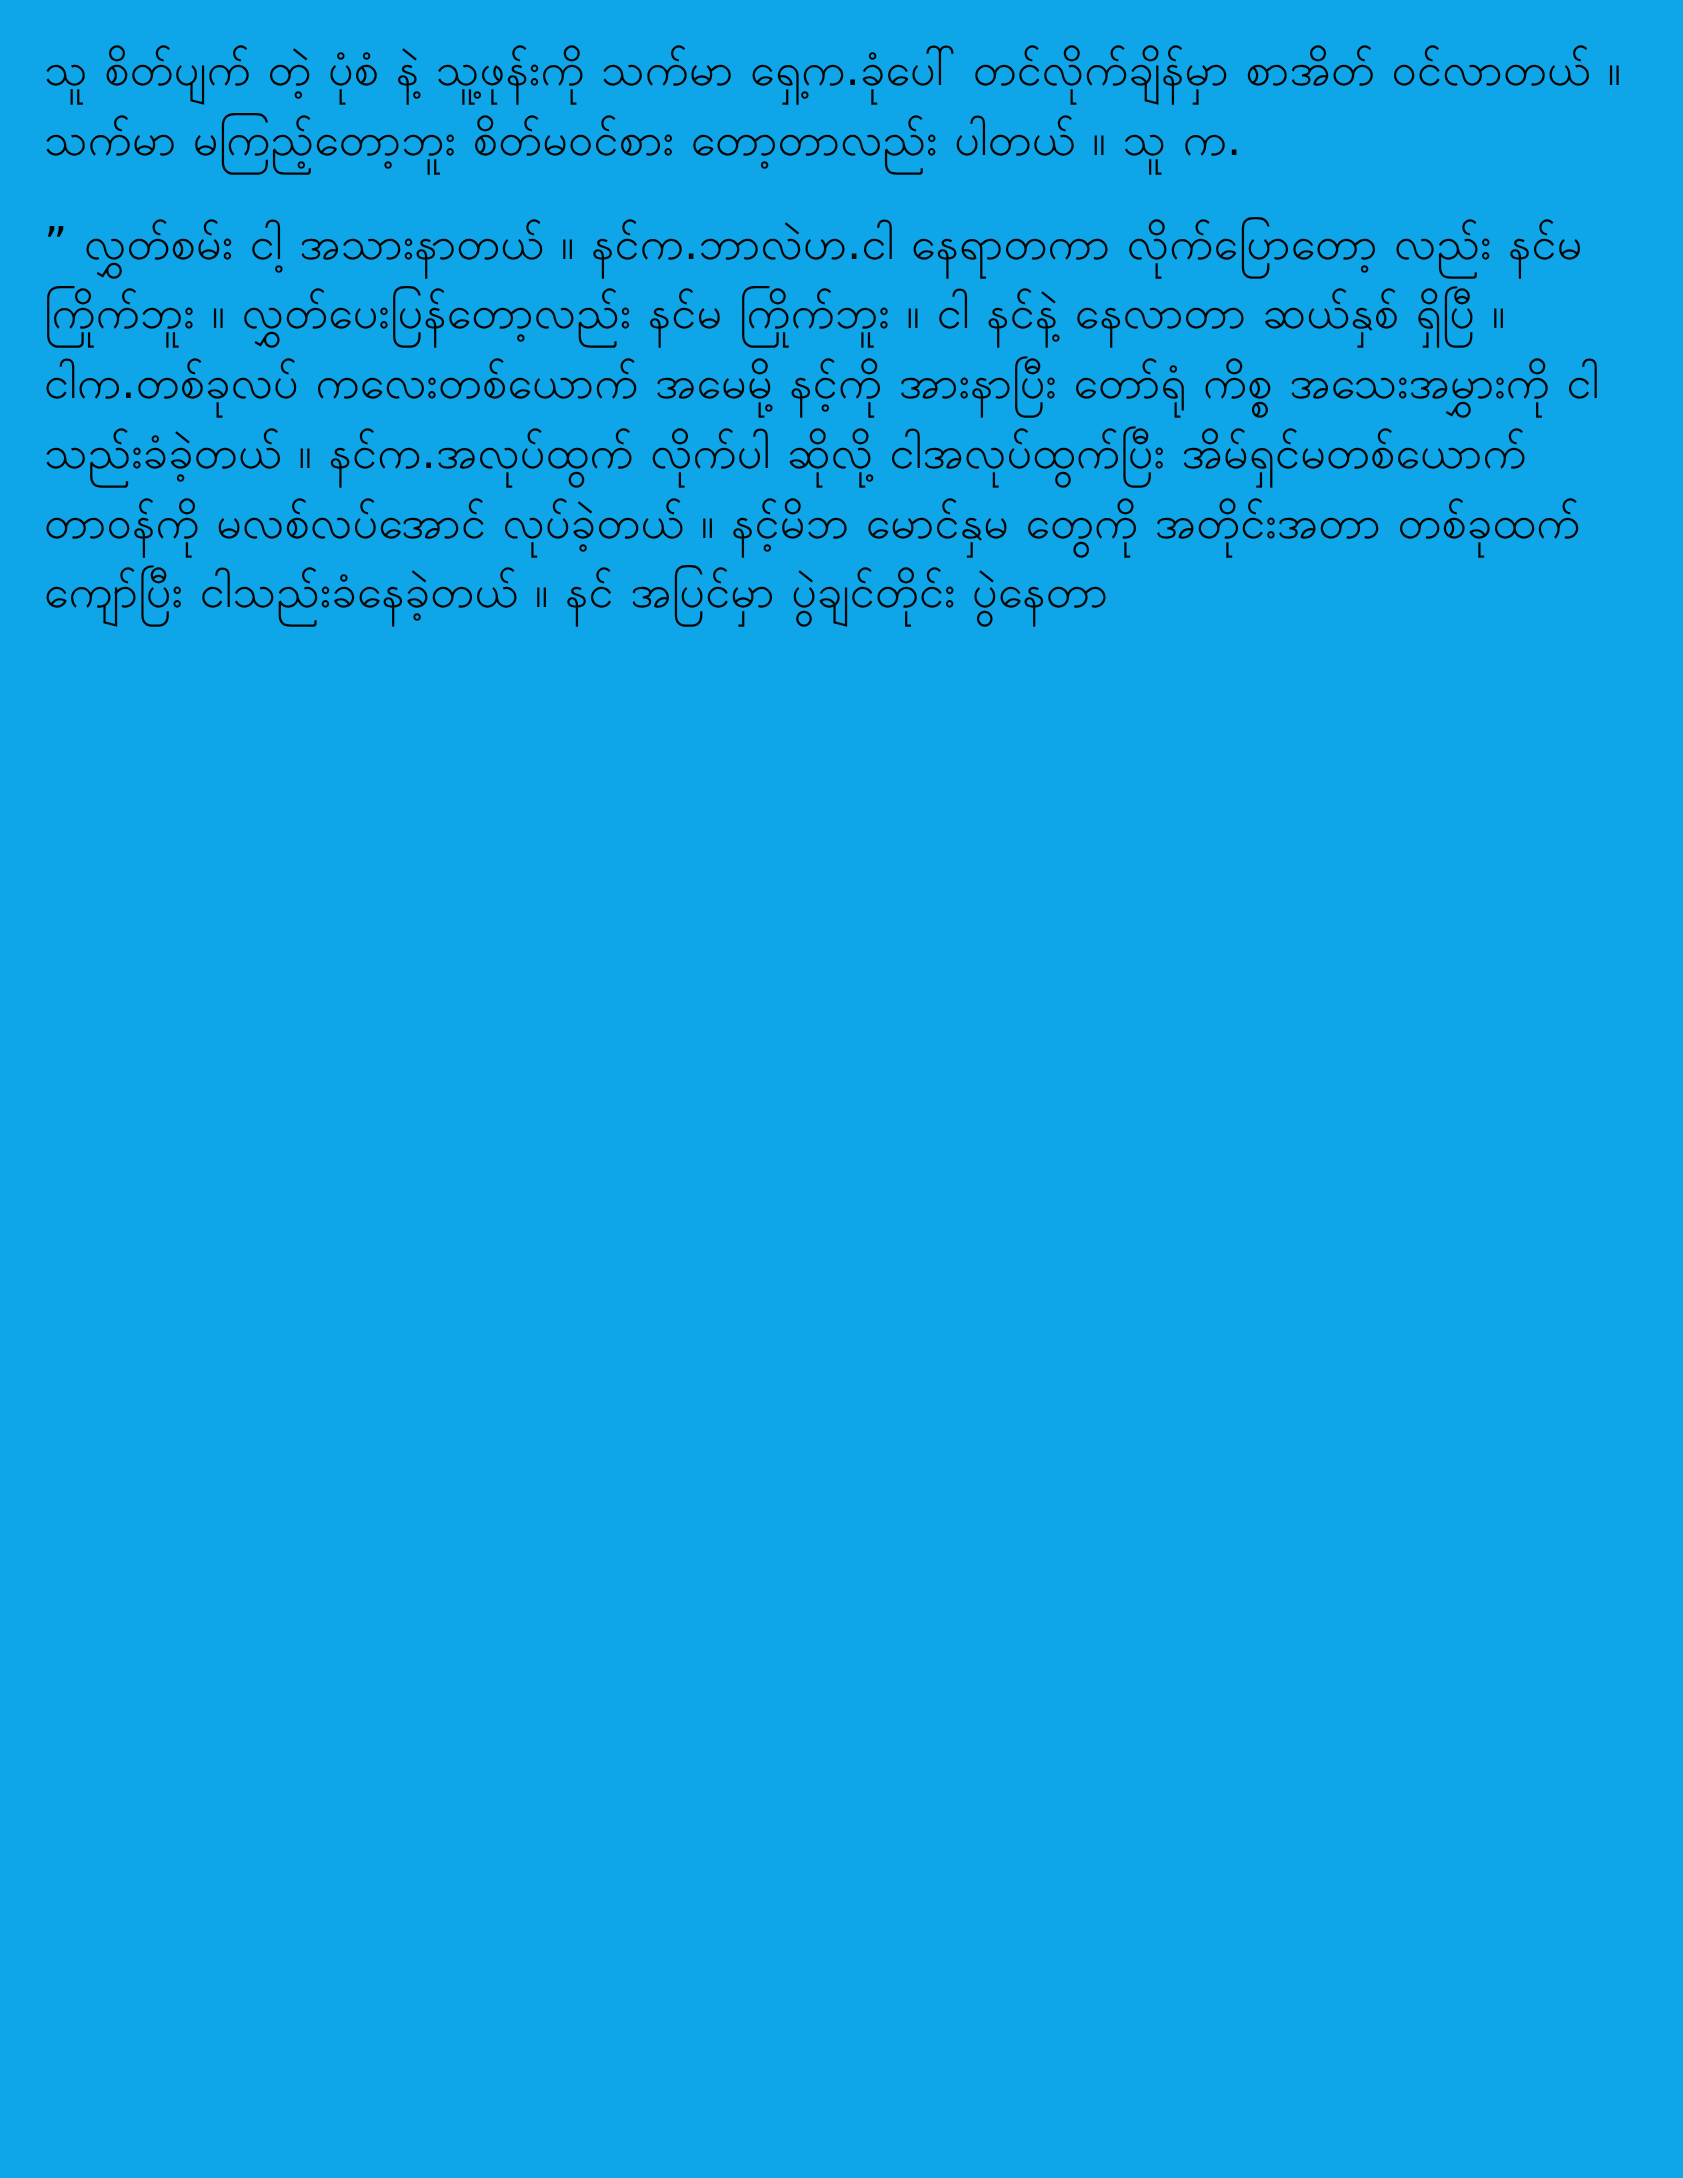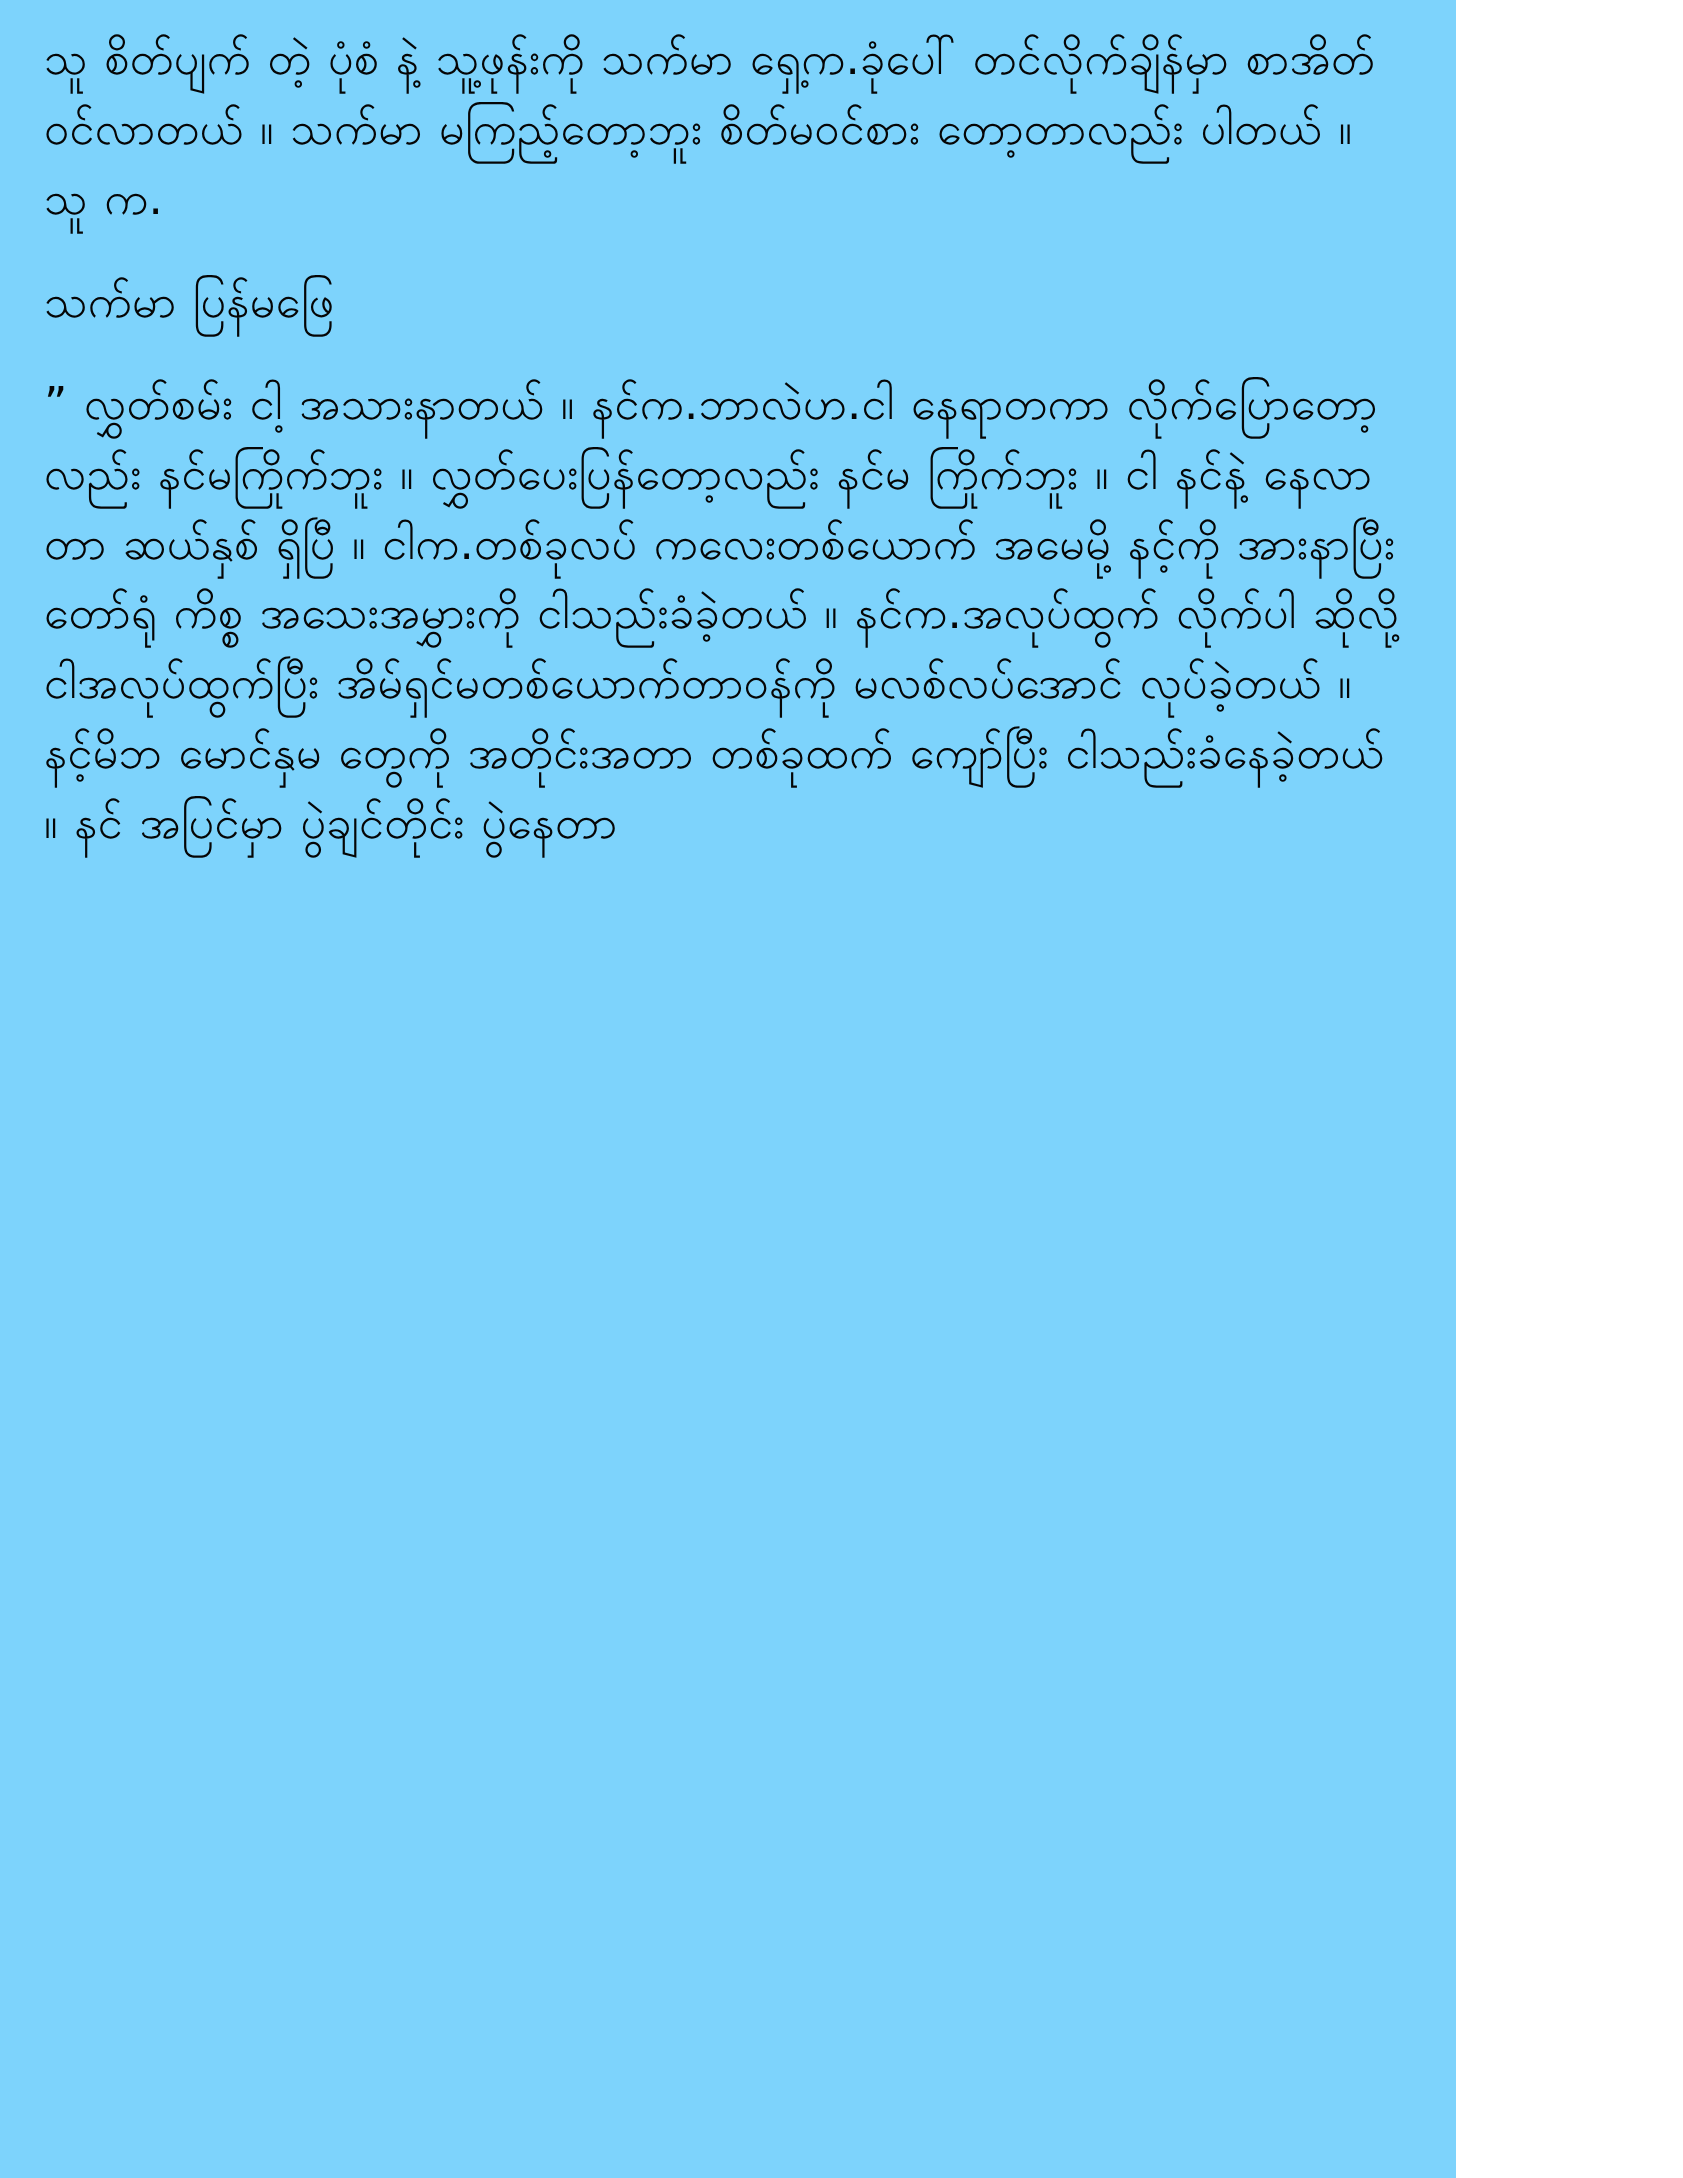--- a/index.html
+++ b/index.html
@@ -9,24 +9,24 @@
   }
   body {
     width: 1683px;
     height: 2178px;
     font-family: "DejaVu Sans", "Liberation Sans", sans-serif;
     color: #000000;
     -webkit-font-smoothing: antialiased;
   }
   .page {
     box-sizing: border-box;
-    width: 1456px;
+    width: 1683px;
     height: 2178px;
-    padding: 24px 55px 0 44px;
-    background: #7dd3fc;
+    padding: 35px 55px 0 44px;
+    background: #0ea5e9;
   }
   .doc-body {
     display: block;
   }
   .para {
     font-size: 45px;
     line-height: 1.55;
     letter-spacing: 0.2px;
     word-spacing: 2px;
     margin: 0 0 34px 0;
@@ -40,17 +40,16 @@
   .para:last-child {
     margin-bottom: 0;
   }
 </style>
 </head>
 <body>
 
 <div class="page">
   <div class="doc-body">
     <p class="para">သူ စိတ်ပျက် တဲ့ ပုံစံ နဲ့ သူ့ဖုန်းကို သက်မာ ရှေ့က.ခုံပေါ် တင်လိုက်ချိန်မှာ စာအိတ် ဝင်လာတယ် ။ သက်မာ မကြည့်တော့ဘူး စိတ်မဝင်စား တော့တာလည်း ပါတယ် ။ သူ က.</p>
-    <p class="para tight">သက်မာ ပြန်မဖြေ</p>
     <p class="para">” လွှတ်စမ်း ငါ့ အသားနာတယ် ။ နင်က.ဘာလဲဟ.ငါ နေရာတကာ လိုက်ပြောတော့ လည်း နင်မကြိုက်ဘူး ။ လွှတ်ပေးပြန်တော့လည်း နင်မ ကြိုက်ဘူး ။ ငါ နင်နဲ့ နေလာတာ ဆယ်နှစ် ရှိပြီ ။ ငါက.တစ်ခုလပ် ကလေးတစ်ယောက် အမေမို့ နင့်ကို အားနာပြီး တော်ရုံ ကိစ္စ အသေးအမွှားကို ငါသည်းခံခဲ့တယ် ။ နင်က.အလုပ်ထွက် လိုက်ပါ ဆိုလို့ ငါအလုပ်ထွက်ပြီး အိမ်ရှင်မတစ်ယောက်တာဝန်ကို မလစ်လပ်အောင် လုပ်ခဲ့တယ် ။ နင့်မိဘ မောင်နှမ တွေကို အတိုင်းအတာ တစ်ခုထက် ကျော်ပြီး ငါသည်းခံနေခဲ့တယ် ။ နင် အပြင်မှာ ပွဲချင်တိုင်း ပွဲနေတာ</p>
   </div>
 </div>
 
 
 </body></html>

